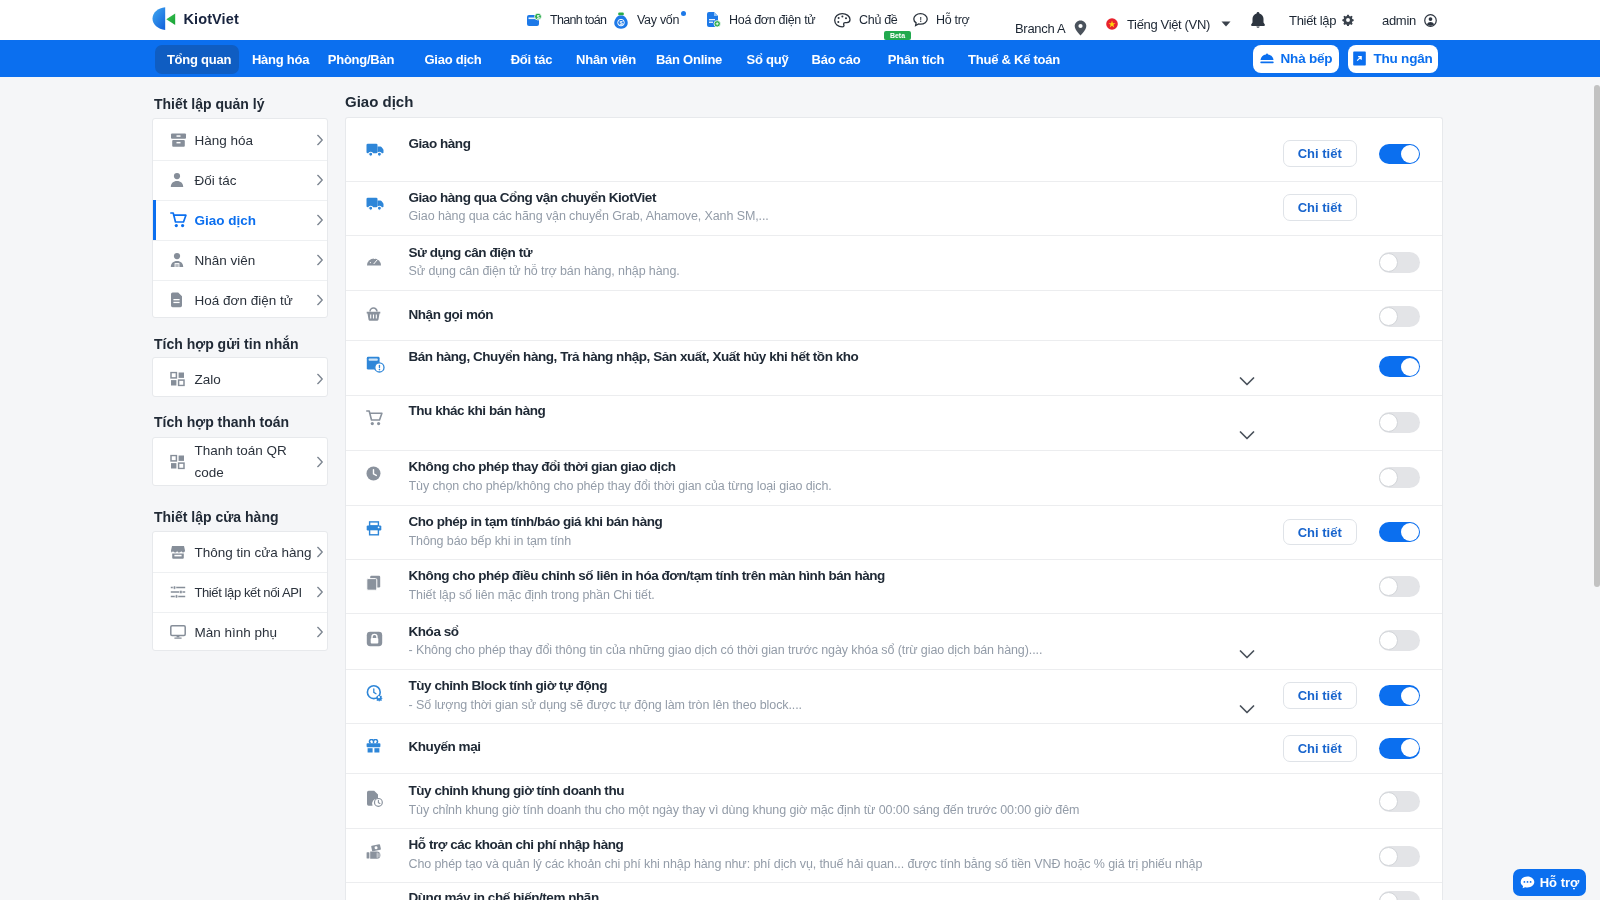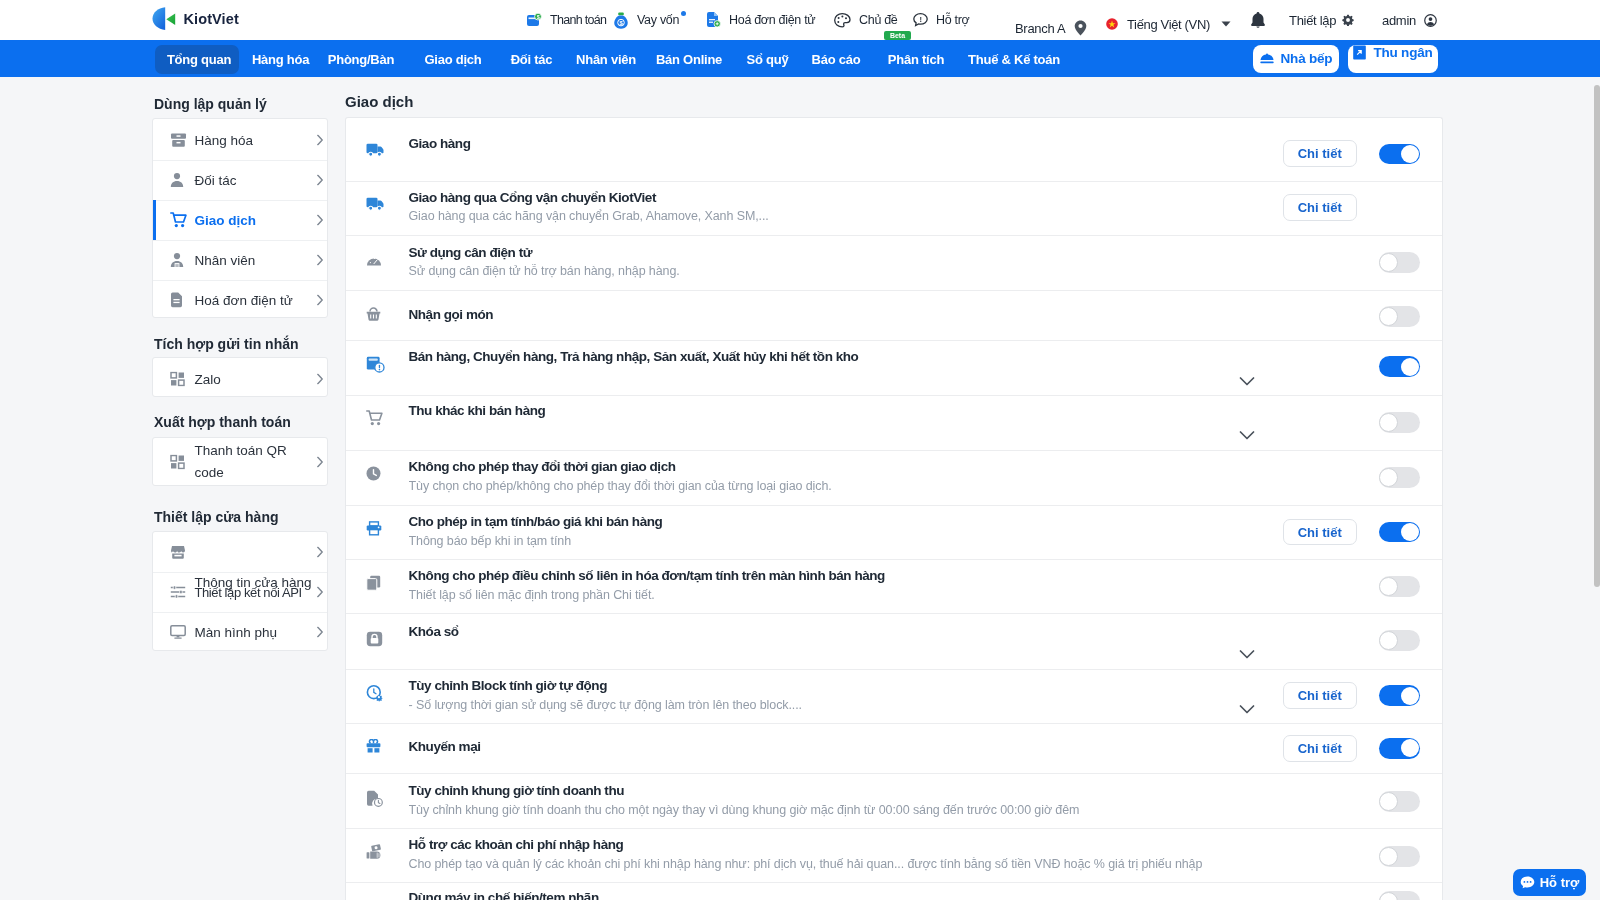--- a/index.html
+++ b/index.html
@@ -143,28 +143,28 @@
 <div class="navitem" style="left:836px;top:52px;transform:translateX(-50%)">Báo cáo</div>
 <div class="navitem" style="left:916px;top:52px;transform:translateX(-50%)">Phân tích</div>
 <div class="navitem" style="left:1014px;top:52px;transform:translateX(-50%)">Thuế &amp; Kế toán</div>
 <div class="abs" style="left:1253px;top:44.5px;width:86px;height:28.5px;background:#fff;border-radius:8px;display:flex;align-items:center;justify-content:center;gap:7px">
     <svg width="14" height="12" viewBox="0 0 14 12">
       <path d="M7 0.5 a1 1 0 0 1 1 1 c3 0.4 5.2 2.6 5.5 5.5 l-13 0 C0.8 4.1 3 1.9 6 1.5 a1 1 0 0 1 1-1 Z" fill="#0b6fef"></path>
       <rect x="0.3" y="8.6" width="13.4" height="1.6" rx="0.8" fill="#0b6fef"></rect>
     </svg>
     <span style="color:#0b6fef;font-size:13.5px;letter-spacing:-0.2px;font-weight:bold">Nhà bếp</span>
   </div>
-<div class="abs" style="left:1348px;top:44.5px;width:90px;height:28.5px;background:#fff;border-radius:8px;display:flex;align-items:flex-start;justify-content:center;gap:7px">
+<div class="abs" style="left:1348px;top:44.5px;width:90px;height:28.5px;background:#fff;border-radius:8px;display:flex;align-items:center;justify-content:center;gap:7px">
     <svg width="13" height="15" viewBox="0 0 13 15">
       <path d="M1 0.5 h11 a0.8 0.8 0 0 1 0.8 0.8 v12.4 a0.8 0.8 0 0 1-0.8 0.8 h-11 a0.8 0.8 0 0 1-0.8-0.8 v-12.4 a0.8 0.8 0 0 1 0.8-0.8 Z" fill="#0b6fef"></path>
       <path d="M4.2 9.6 l4-4 m0 3.1 v-3.1 h-3.1" stroke="#fff" stroke-width="1.2" fill="none"></path>
     </svg>
     <span style="color:#0b6fef;font-size:13.5px;letter-spacing:-0.2px;font-weight:bold">Thu ngân</span>
   </div>
-<div class="shead" style="left:154px;top:96px">Dùng lập quản lý</div>
+<div class="shead" style="left:154px;top:96px">Thiết lập quản lý</div>
 <div class="scard" style="top:117.5px;height:200px">
 <div style="position:absolute;left:0;top:1.5px;width:100%;height:40px">
       <span class="sic" style="top:50%;transform:translateY(-50%)">
         <svg width="17" height="15" viewBox="0 0 17 15">
           <rect x="1" y="1" width="15" height="5.2" rx="1" fill="#868e99"></rect>
           <rect x="2.2" y="7.6" width="12.6" height="6.6" rx="1" fill="#868e99"></rect>
           <rect x="6.5" y="2.8" width="4" height="1.5" fill="#fff"></rect>
           <rect x="6.5" y="9.4" width="4" height="1.5" fill="#fff"></rect>
         </svg>
       </span>
@@ -254,21 +254,21 @@
         </svg>
       </span>
       <span class="slabel" style="top:50%;transform:translateY(-50%);">Zalo</span>
       <span class="schev" style="top:50%;transform:translateY(-50%)">
         <svg width="6" height="11" viewBox="0 0 6 11">
           <path d="M0.8 0.8 L5.2 5.5 L0.8 10.2" stroke="#7e8792" stroke-width="1.4" fill="none" stroke-linecap="round" stroke-linejoin="round"></path>
         </svg>
       </span>
     </div>
 </div>
-<div class="shead" style="left:154px;top:414px">Xuất hợp thanh toán</div>
+<div class="shead" style="left:154px;top:414px">Tích hợp thanh toán</div>
 <div class="scard" style="top:437px;height:49px">
 <span class="sic" style="top:50%;transform:translateY(-50%)">
       <svg width="15" height="15" viewBox="0 0 15 15">
         <rect x="1" y="1" width="5.4" height="5.4" fill="none" stroke="#868e99" stroke-width="1.5"></rect>
         <rect x="8.6" y="1" width="5.4" height="5.4" fill="#868e99"></rect>
         <rect x="1" y="8.6" width="5.4" height="5.4" fill="#868e99"></rect>
         <rect x="8.6" y="8.6" width="5.4" height="5.4" fill="none" stroke="#868e99" stroke-width="1.5"></rect>
       </svg>
     </span>
 <span class="slabel" style="top:50%;transform:translateY(-50%);line-height:22px">Thanh toán QR<br>code</span>
@@ -281,21 +281,21 @@
 <div class="shead" style="left:154px;top:509px">Thiết lập cửa hàng</div>
 <div class="scard" style="top:530.5px;height:120px">
 <div style="position:absolute;left:0;top:0.5px;width:100%;height:40px">
       <span class="sic" style="top:50%;transform:translateY(-50%)">
         <svg width="16" height="14" viewBox="0 0 16 14">
           <path d="M1 5.5 L2 1 h12 l1 4.5 c0 1.1-0.8 2-1.9 2 -1 0-1.8-0.7-1.9-1.7 -0.1 1-1 1.7-2 1.7 -1.1 0-2-0.8-2.1-1.8 -0.1 1-1 1.8-2.1 1.8 -1 0-1.9-0.7-2-1.7 -0.1 1-0.9 1.7-1.9 1.7 C1.8 7.5 1 6.6 1 5.5 Z" fill="#868e99"></path>
           <path d="M2.2 8.4 v4.4 a1 1 0 0 0 1 1 h9.6 a1 1 0 0 0 1-1 v-4.4 Z" fill="#868e99"></path>
           <rect x="4.4" y="9.8" width="7.2" height="1.6" fill="#fff"></rect>
         </svg>
       </span>
-      <span class="slabel" style="top:50%;transform:translateY(-50%);margin-top:30px;">Thông tin cửa hàng</span>
+      <span class="slabel" style="top:50%;transform:translateY(-50%);">Thông tin cửa hàng</span>
       <span class="schev" style="top:50%;transform:translateY(-50%)">
         <svg width="6" height="11" viewBox="0 0 6 11">
           <path d="M0.8 0.8 L5.2 5.5 L0.8 10.2" stroke="#7e8792" stroke-width="1.4" fill="none" stroke-linecap="round" stroke-linejoin="round"></path>
         </svg>
       </span>
     </div>
 <div style="position:absolute;left:0;top:80.5px;width:100%;height:40px">
       <div class="sep" style="top:0;background:#eef0f2"></div>
       <span class="sic" style="top:50%;transform:translateY(-50%)">
         <svg width="16" height="14" viewBox="0 0 16 14">
@@ -443,20 +443,21 @@
 <div class="tg off" style="top:458.54999999999995px"></div>
 <div class="sep" style="top:495.5px"></div>
 <div class="ric" style="top:513.0px">
       <svg width="17" height="16" viewBox="0 0 17 16">
         <rect x="0.8" y="0.8" width="15.4" height="14.4" rx="3.4" fill="#8a929d"></rect>
         <path d="M6 7 V5.9 a2.5 2.5 0 0 1 5 0 V7" stroke="#fff" stroke-width="1.4" fill="none"></path>
         <rect x="4.7" y="7" width="7.6" height="5.6" rx="1" fill="#fff"></rect>
       </svg>
     </div>
 <div class="rtitle" style="top:506.0px">Khóa sổ</div>
+<div class="rdesc" style="top:525.5px">- Không cho phép thay đổi thông tin của những giao dịch có thời gian trước ngày khóa sổ (trừ giao dịch bán hàng)....</div>
 <div class="tg off" style="top:512.95px"></div>
 <div class="abs rchev" style="top:532.0px">
       <svg width="16" height="9" viewBox="0 0 16 9">
         <path d="M1.5 1 L8 7.5 L14.5 1" stroke="#4a525c" stroke-width="1.7" fill="none" stroke-linecap="round" stroke-linejoin="round"></path>
       </svg>
     </div>
 <div class="sep" style="top:551.0px"></div>
 <div class="ric" style="top:567.5px">
       <svg width="18" height="17" viewBox="0 0 18 17">
         <circle cx="7.8" cy="7.2" r="6.4" fill="none" stroke="#2e86d8" stroke-width="1.6"></circle>

